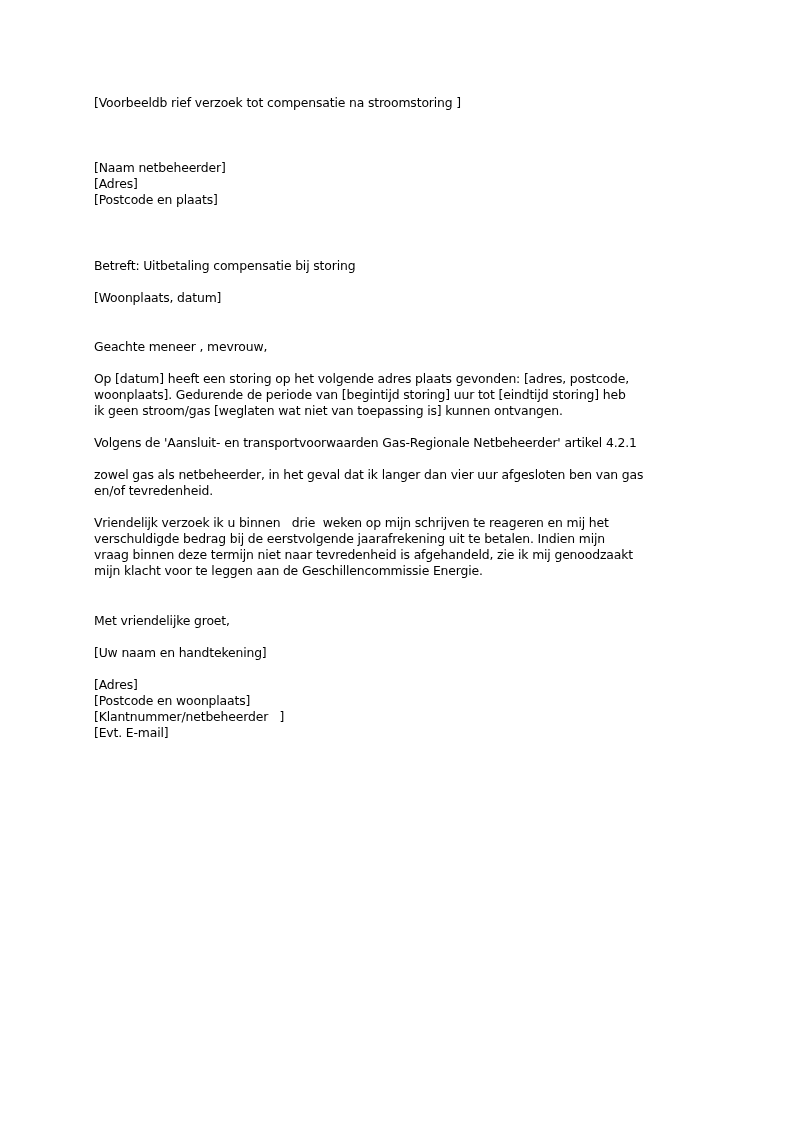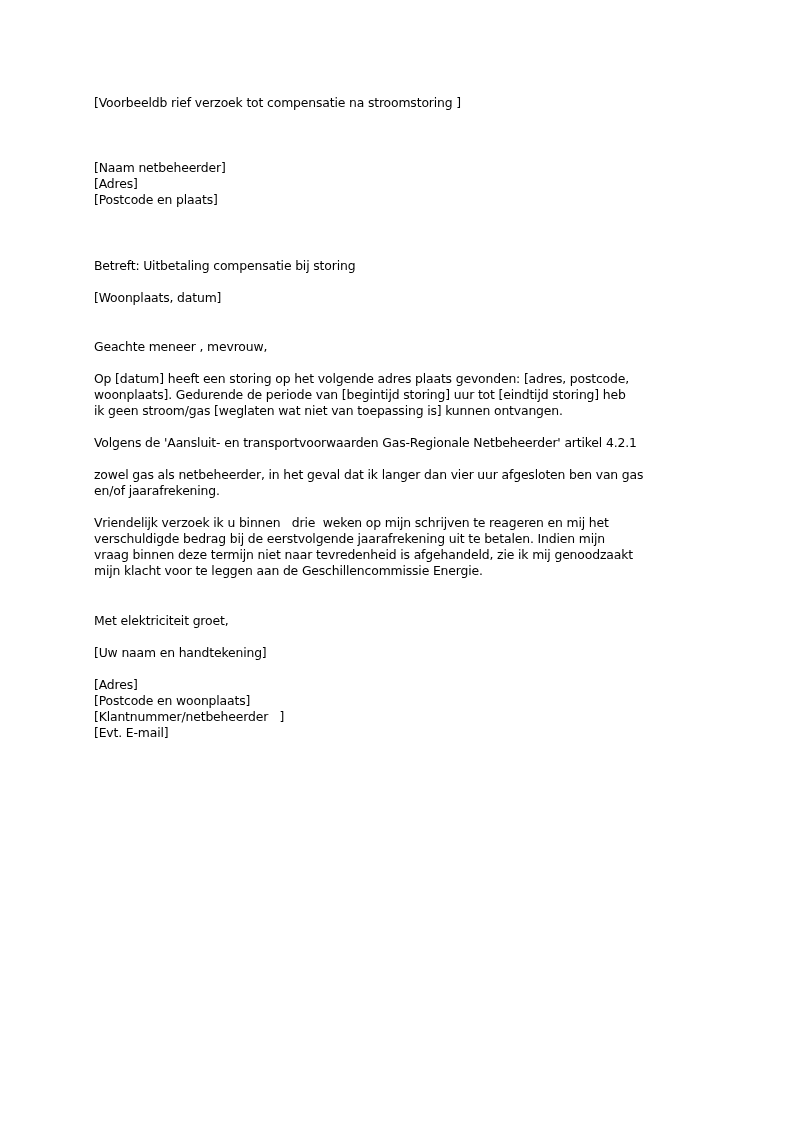--- a/index.html
+++ b/index.html
@@ -44,27 +44,27 @@
   <div class="line" style="top:290px">[Woonplaats, datum]</div>
 
   <div class="line" style="top:339px">Geachte meneer , mevrouw,</div>
 
   <div class="line" style="top:371px">Op [datum] heeft een storing op het volgende adres plaats gevonden: [adres, postcode,</div>
   <div class="line" style="top:387px">woonplaats]. Gedurende de periode van [begintijd storing] uur tot [eindtijd storing] heb</div>
   <div class="line" style="top:403px">ik geen stroom/gas [weglaten wat niet van toepassing is] kunnen ontvangen.</div>
 
   <div class="line" style="top:435px">Volgens de 'Aansluit- en transportvoorwaarden Gas-Regionale Netbeheerder' artikel 4.2.1</div>
   <div class="line" style="top:467px">zowel gas als netbeheerder, in het geval dat ik langer dan vier uur afgesloten ben van gas</div>
-  <div class="line" style="top:483px">en/of jaarafrekening.</div>
+  <div class="line" style="top:483px">en/of tevredenheid.</div>
 
   <div class="line" style="top:515px">Vriendelijk verzoek ik u binnen   drie  weken op mijn schrijven te reageren en mij het</div>
   <div class="line" style="top:531px">verschuldigde bedrag bij de eerstvolgende jaarafrekening uit te betalen. Indien mijn</div>
   <div class="line" style="top:563px">mijn klacht voor te leggen aan de Geschillencommissie Energie.</div>
   <div class="line" style="top:547px">vraag binnen deze termijn niet naar tevredenheid is afgehandeld, zie ik mij genoodzaakt</div>
 
-  <div class="line" style="top:613px">Met elektriciteit groet,</div>
+  <div class="line" style="top:613px">Met vriendelijke groet,</div>
   <div class="line" style="top:645px">[Uw naam en handtekening]</div>
 
   <div class="line" style="top:677px">[Adres]</div>
   <div class="line" style="top:693px">[Postcode en woonplaats]</div>
   <div class="line" style="top:709px">[Klantnummer/netbeheerder   ]</div>
   <div class="line" style="top:725px">[Evt. E-mail]</div>
 </div>
 
 </body></html>

